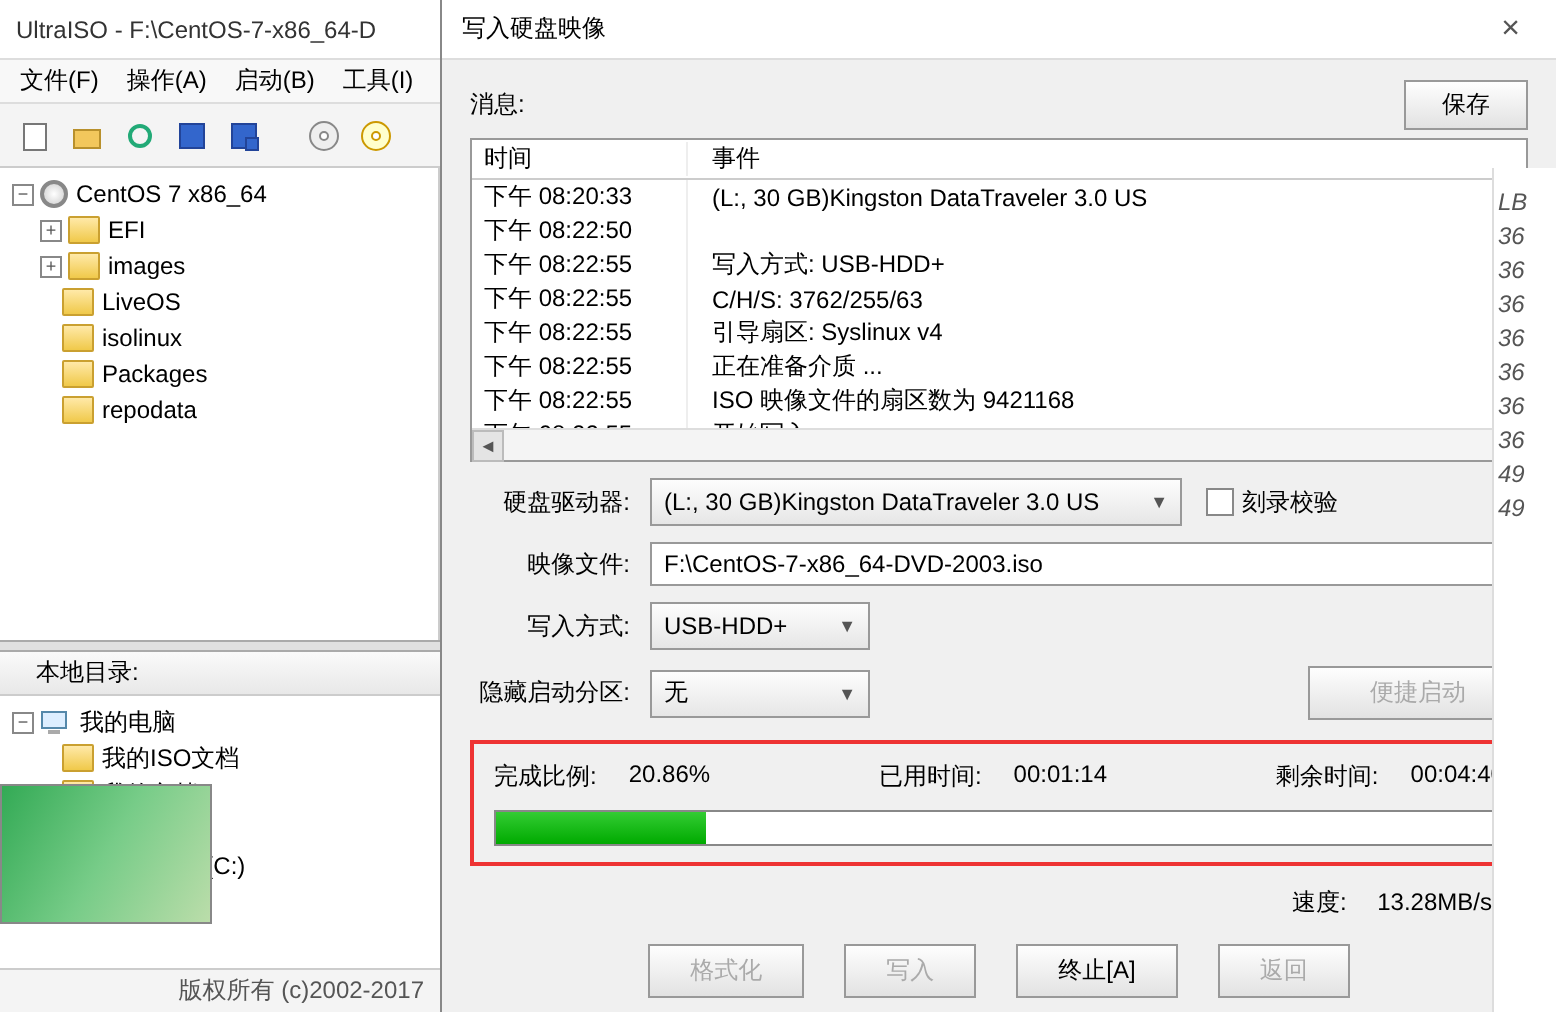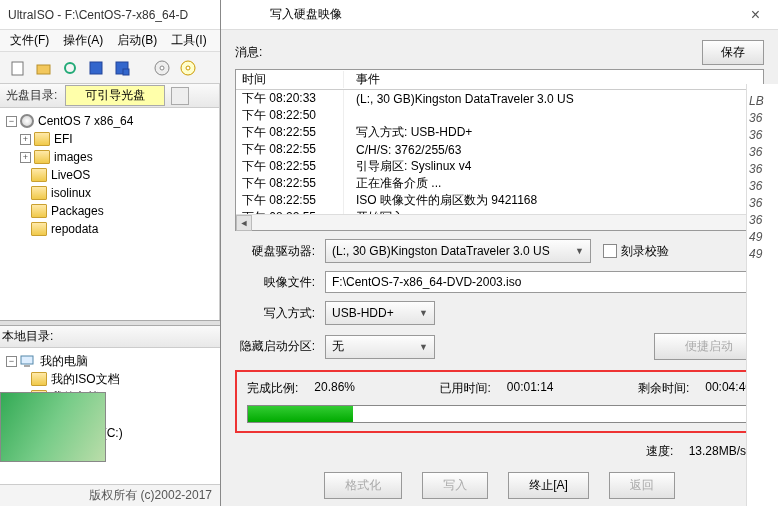--- a/index.html
+++ b/index.html
@@ -17,29 +17,29 @@
 .boot-input { margin-left: 8px; background: #ffffaa; border: 1px solid #aaa; padding: 1px 6px; width: 100px; text-align: center; }
 .boot-btn { margin-left: 6px; width: 18px; height: 18px; border: 1px solid #aaa; background: #eee; }
 .tree { padding: 4px 2px; overflow: auto; }
 .tree-item { display: flex; align-items: center; height: 18px; padding-left: 4px; white-space: nowrap; }
 .tree-icon { width: 16px; height: 14px; margin-right: 4px; display: inline-block; }
 .folder-icon { background: linear-gradient(#ffe9a8,#f0c94a); border: 1px solid #caa030; border-radius: 1px; }
 .disc-icon { border-radius: 50%; border: 2px solid #888; background: radial-gradient(#fff,#ccc); width:14px; height:14px;}
 .plusbox { width: 11px; height: 11px; border: 1px solid #888; font-size: 9px; line-height: 9px; text-align: center; margin-right: 3px; color: #555; background:#fff; }
 .tree-line { width: 11px; display:inline-block; }
 .splitter-h { position: absolute; top: 320px; left: 0; width: 220px; height: 6px; background: #e0e0e0; border-top:1px solid #aaa; border-bottom:1px solid #aaa; }
-.lower-left-header { position:absolute; top: 326px; left:0; width:220px; height: 22px; background: linear-gradient(#fafafa,#e8e8e8); border-bottom:1px solid #ccc; display:flex; align-items:center; padding:0 2px; }
+.lower-left-header { position:absolute; top: 326px; left:0; width:220px; height: 22px; background: linear-gradient(#fafafa,#e8e8e8); border-bottom:1px solid #ccc; display:flex; align-items:center; padding:0 18px; }
 .lower-tree { position:absolute; top: 348px; left:0; width:220px; bottom: 22px; background:#fff; padding: 4px 2px; overflow:hidden;}
 .thumb { position:absolute; bottom:22px; left:0; width:106px; height:70px; border:1px solid #888; background: linear-gradient(120deg,#3a5,#7c8,#bda); }
 .footer { position:absolute; bottom:0; left:0; width:220px; height:22px; background:#f4f4f4; border-top:1px solid #ccc; font-size:11px; color:#555; display:flex; align-items:center; justify-content:flex-end; padding-right:8px;margin-top:20px;}
 
 
 .dialog { position: absolute; top: 0; left: 220px; width: 558px; height: 506px; background: #f0f0f0; border-left: 1px solid #888; }
 .dlg-title { height: 30px; background: #fff; display: flex; align-items: center; padding: 0 10px; border-bottom: 1px solid #ddd; }
-.dlg-title-text { flex: 1; margin-left: 39px; }
+.dlg-title-text { flex: 1; }
 .dlg-close { font-size: 16px; color: #555; padding: 0 8px; }
 .dlg-body { padding: 10px 14px; }
 .msg-row { display: flex; align-items: center; margin-bottom: 4px; }
 .msg-label { width: 40px; }
 .save-btn { margin-left: auto; border: 1px solid #999; background: linear-gradient(#fefefe,#e2e2e2); padding: 3px 18px; }
 .log-box { border: 1px solid #999; background: #fff; height: 162px; margin-bottom: 2px; position:relative; }
 .log-header { height: 20px; border-bottom: 1px solid #ccc; display: flex; align-items: center; }
 .log-col-time { width: 108px; padding-left: 6px; border-right: 1px solid #eee; }
 .log-col-event { padding-left: 12px; }
 .log-rows { overflow:hidden; }
@@ -115,25 +115,20 @@
       </span>
     <span class="tb-icon">
         <svg width="16" height="16">
           <circle cx="8" cy="8" r="7" fill="#ffc" stroke="#c90"></circle>
           <circle cx="8" cy="8" r="2" fill="#fff" stroke="#c90"></circle>
         </svg>
       </span>
   </div>
 
   <div class="left-pane">
-    <div class="left-header">
-      <span class="left-label">光盘目录:</span>
-      <span class="boot-input">可引导光盘</span>
-      <span class="boot-btn"></span>
-    </div>
     <div class="tree" style="height:210px">
       <div class="tree-item">
         <span class="plusbox">−</span>
         <span class="tree-icon disc-icon"></span>
         <span>CentOS 7 x86_64</span>
       </div>
       <div id="disc-folders">
           <div class="tree-item" style="padding-left: 18px;">
             <span class="plusbox">+</span>
             <span class="tree-icon folder-icon"></span>

